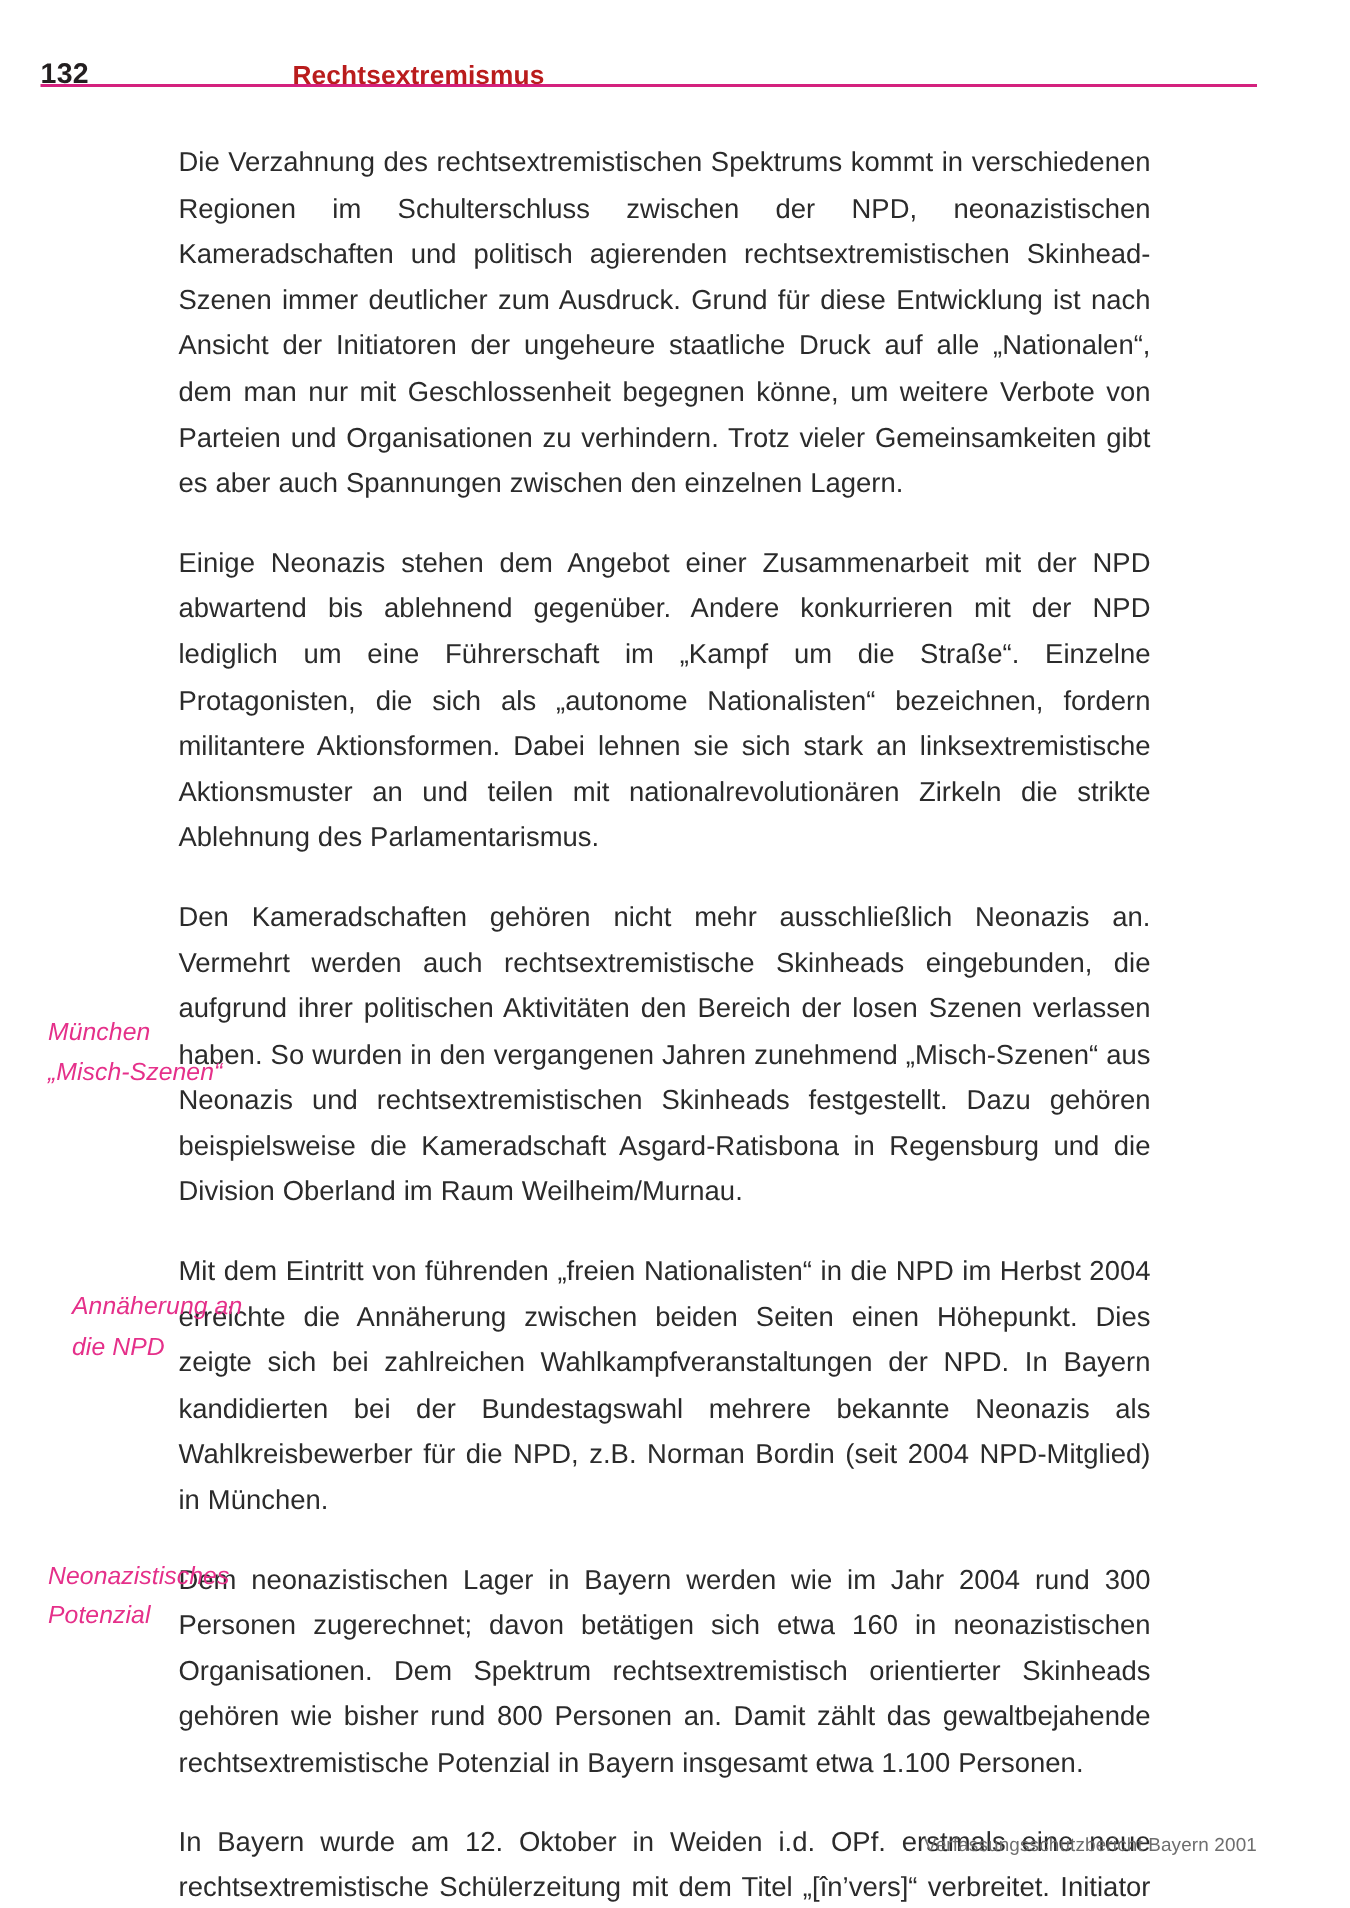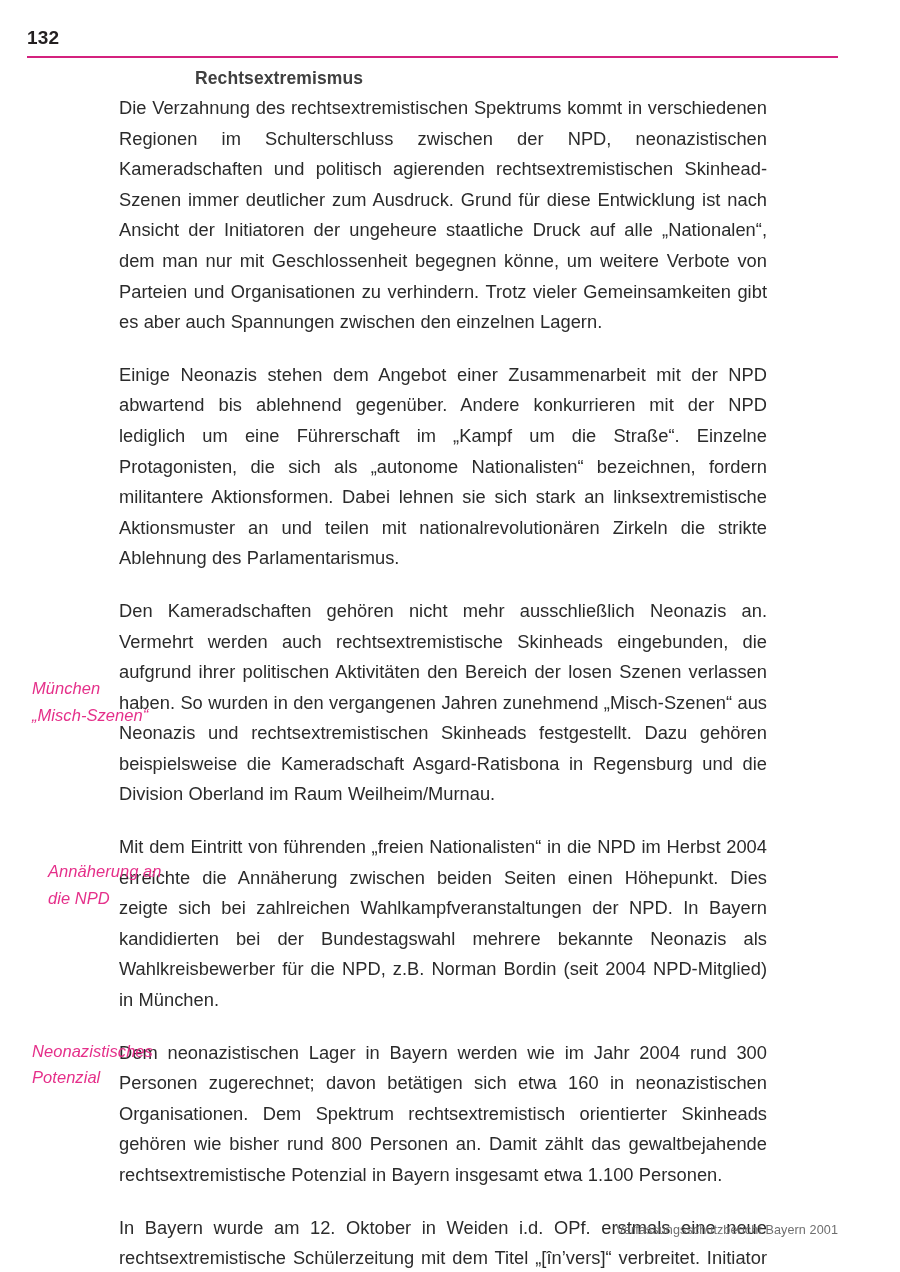--- a/index.html
+++ b/index.html
@@ -14,42 +14,41 @@
     background: #ffffff;
     font-family: "Liberation Sans", sans-serif;
     overflow: hidden;
     box-sizing: border-box;
   }
 
   
   .runhead {
     position: absolute;
     left: 27px;
-    top: 27px;
+    top: 39px;
     width: 811px;
     height: 26px;
   }
   .runhead-page {
     position: absolute;
     left: 0;
     top: 0;
     font-size: 19px;
     font-weight: bold;
     color: #231f20;
     letter-spacing: 0.2px;
   }
   .runhead-title {
     position: absolute;
     left: 168px;
     top: 1px;
     font-size: 17.5px;
     font-weight: bold;
-    color: #404040;
+    color: #b91c1c;
     letter-spacing: 0.1px;
-    margin-top: 40px;
   }
   .rule {
     position: absolute;
     left: 27px;
     top: 56px;
     width: 811px;
     height: 2px;
     background: #d4217e;
   }
 

